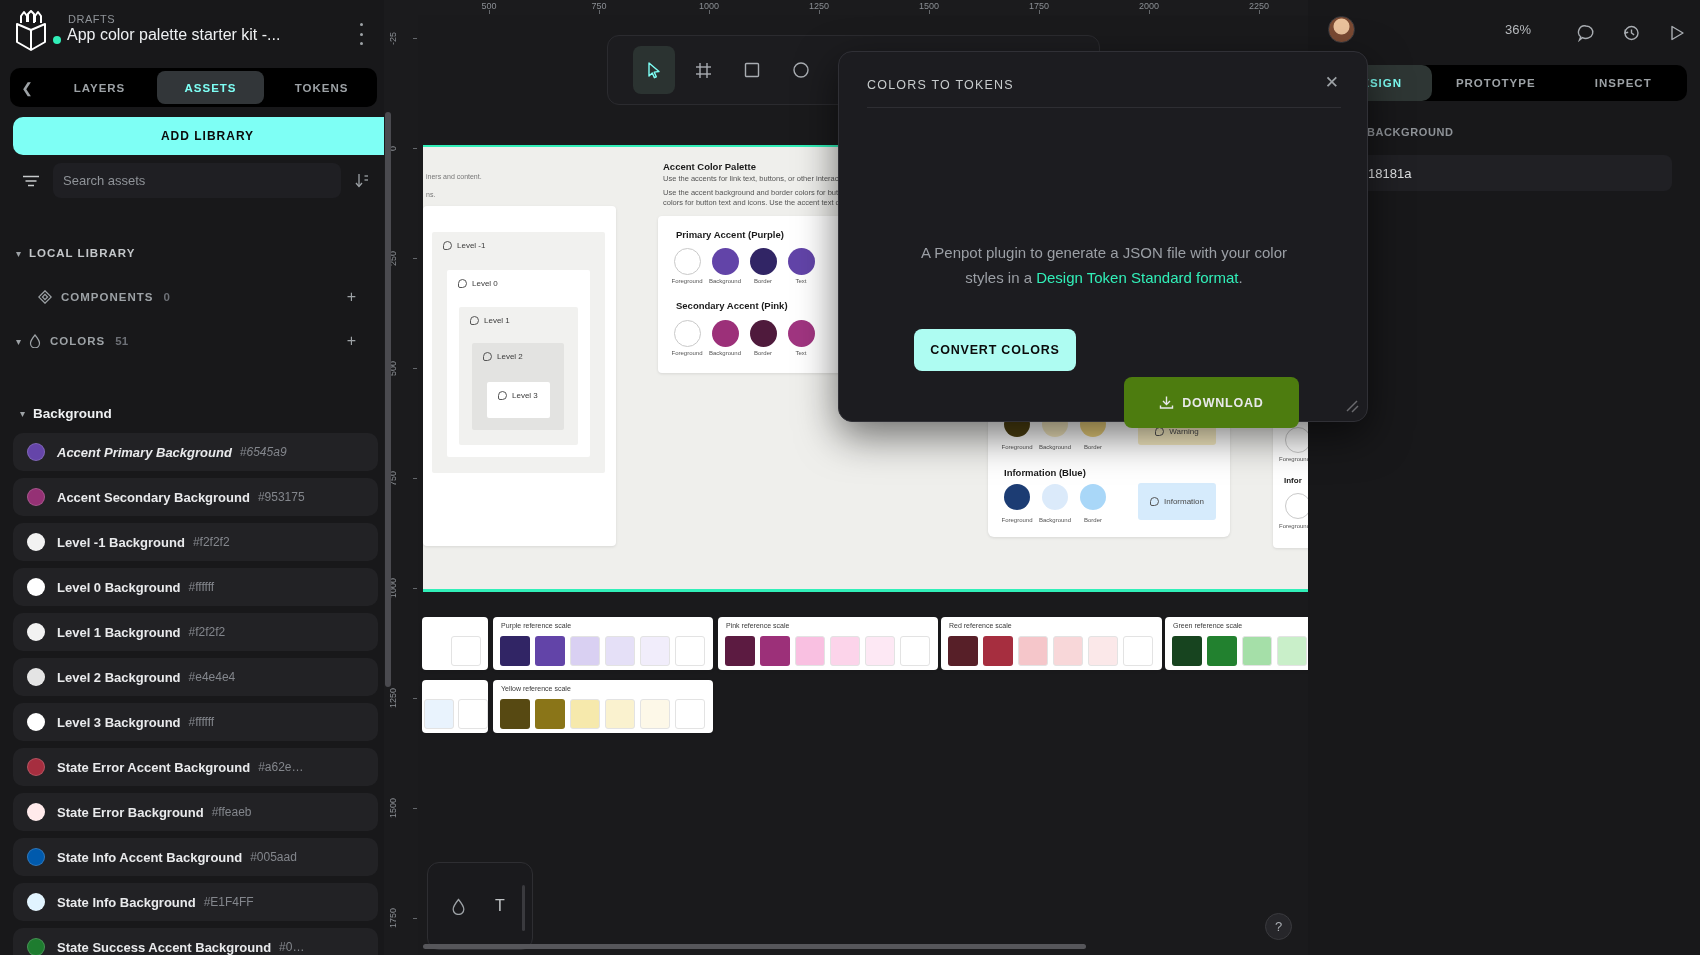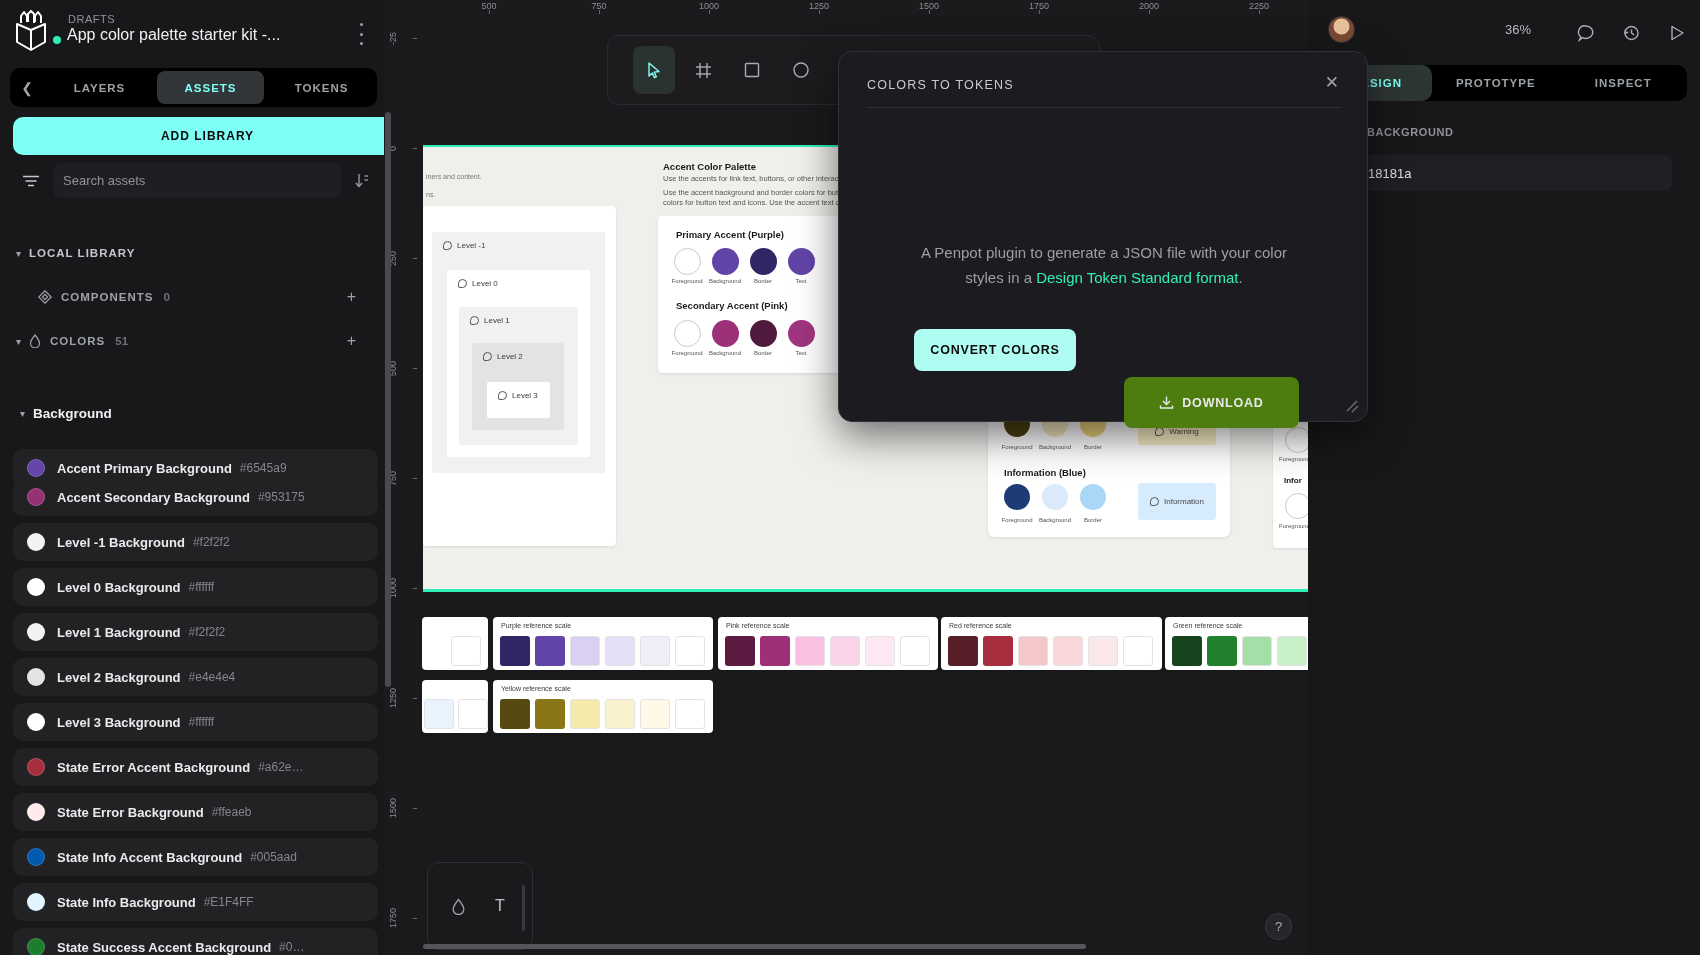--- a/index.html
+++ b/index.html
@@ -445,21 +445,21 @@
       <span class="count">51</span>
       <span class="plus">+</span>
     </div>
 
     <div class="abs sectionrow" style="left:20px;top:403px;height:20px">
       <span class="chev">▾</span>
       <span class="grouplabel">Background</span>
     </div>
 
     <div id="color-list">
-        <div class="colorrow" style="top: 449px;">
+        <div class="colorrow" style="top: 433px; font-style: italic;">
           <div class="sw" style="background: rgb(101, 69, 169);"></div>
           <div class="nm">Accent Primary Background</div>
           <div class="hx">#6545a9</div>
         </div>
         <div class="colorrow" style="top: 478px;">
           <div class="sw" style="background: rgb(149, 49, 117);"></div>
           <div class="nm">Accent Secondary Background</div>
           <div class="hx">#953175</div>
         </div>
         <div class="colorrow" style="top: 523px;">

